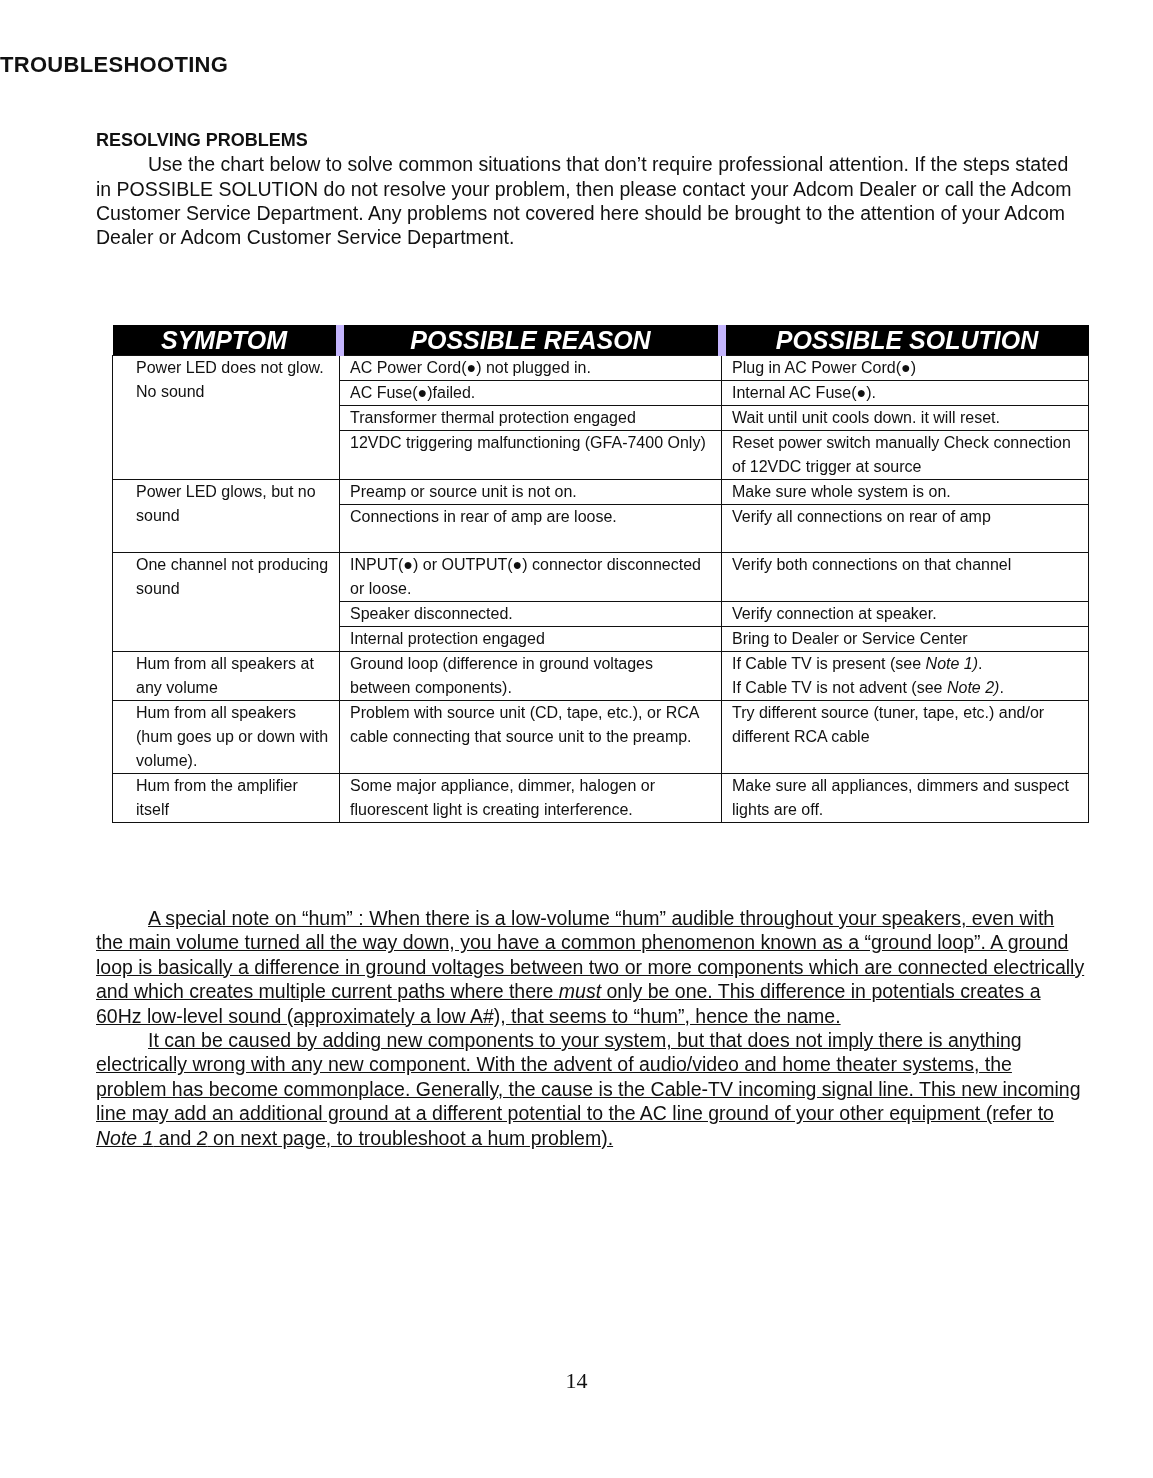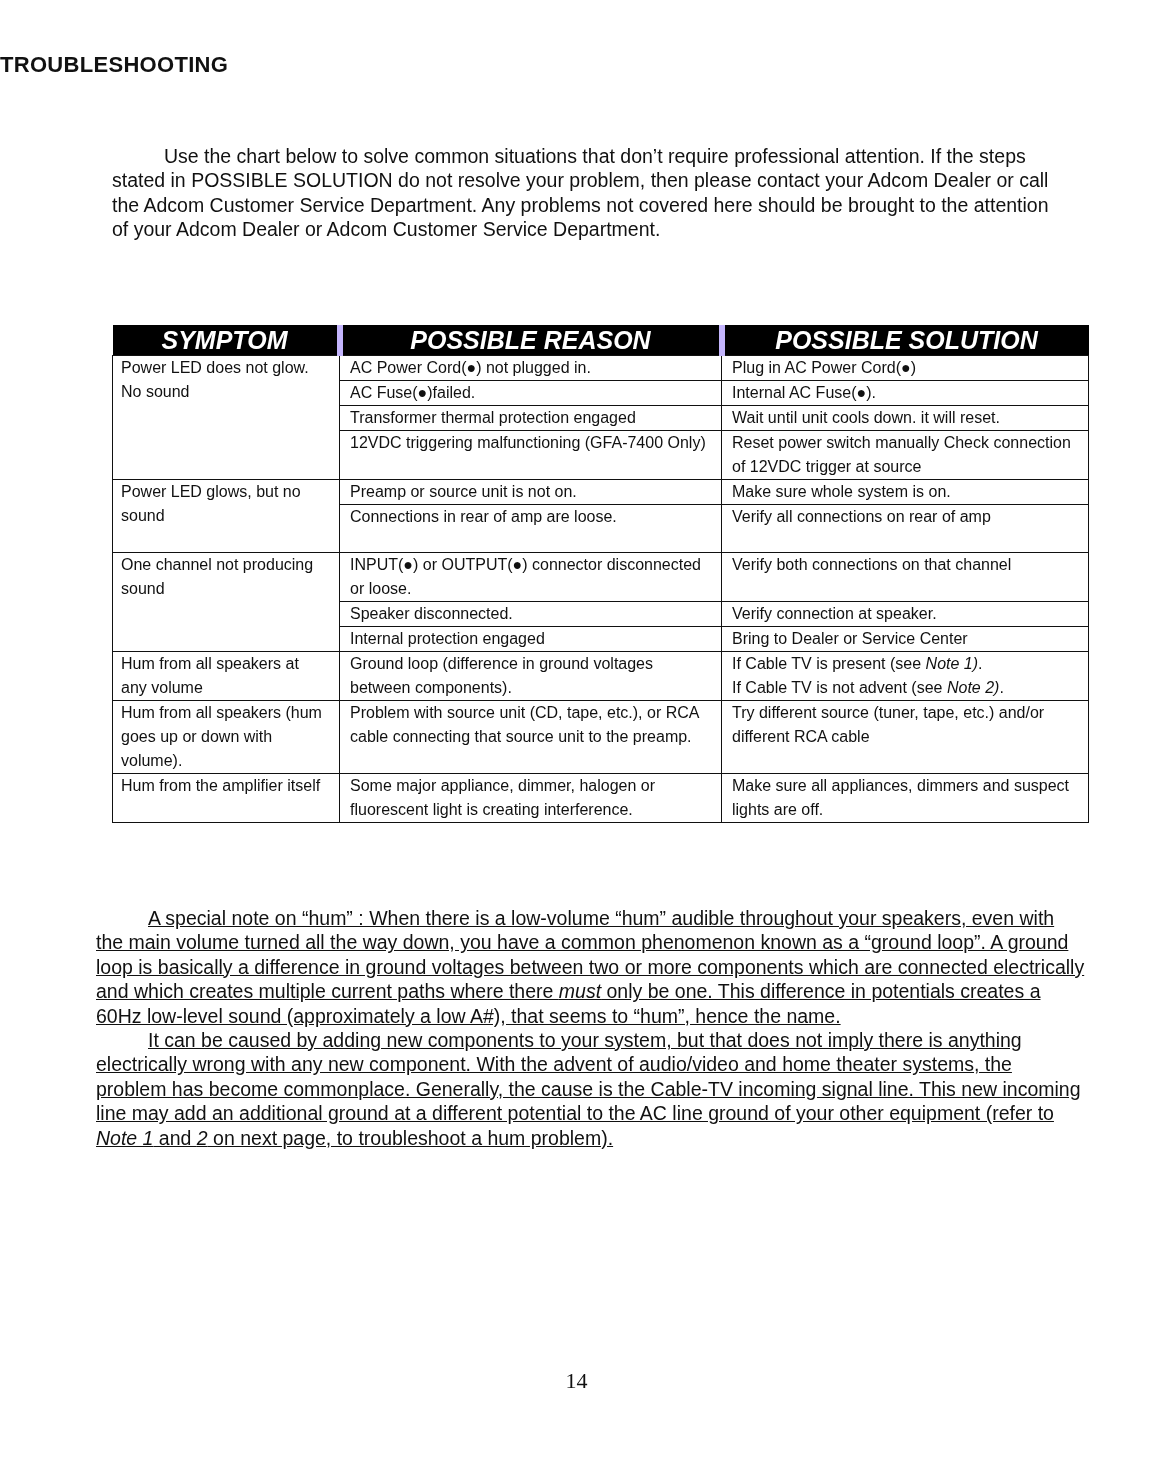--- a/index.html
+++ b/index.html
@@ -6,59 +6,60 @@
   body { width: 1153px; height: 1478px; position: relative; color: #111; overflow: hidden; }
   .title {
     position: absolute; left: 0; width: 1153px; top: 52px; text-align: left;
     font-family: "Liberation Sans", sans-serif; font-weight: bold; font-size: 22px; letter-spacing: 0.3px;
   }
   .intro {
     position: absolute; left: 96px; top: 128px; width: 990px;
     font-family: "Liberation Sans", sans-serif; font-size: 19.5px; line-height: 24.3px;
   }
   .intro .heading { font-weight: bold; font-size: 18px; display: block; }
-  .intro .para { text-indent: 52px; margin: 16px; }
+  .intro .para { text-indent: 52px; margin: 0; }
 
   table.ts {
     position: absolute; left: 112px; top: 325px; width: 976px;
     border-collapse: collapse; table-layout: fixed;
     font-family: "Liberation Sans", sans-serif; font-size: 16px; line-height: 24px;
   }
   table.ts col.c1 { width: 227px; }
   table.ts col.c2 { width: 382px; }
   table.ts col.c3 { width: 367px; }
   table.ts th {
     background: #000; color: #fff; font-style: italic; font-weight: bold;
     font-size: 25px; height: 30px; line-height: 30px; padding: 0; text-align: center;
-    border-left: 6px solid #c4b5fd;
+    border-left: 8px solid #c4b5fd;
   }
   table.ts th:first-child { border-left: none; }
   table.ts td {
     border: 1.5px solid #111; vertical-align: top; padding: 0 10px;
   }
-  table.ts td.sym { padding-left: 8px; border-radius: 9px; }
+  table.ts td.sym { padding-left: 23px; border-radius: 9px; }
   .it { font-style: italic; }
 
   .note {
     position: absolute; left: 96px; top: 906px; width: 990px;
     font-family: "Liberation Sans", sans-serif; font-size: 19.5px; line-height: 24.4px; text-decoration: underline;
   }
   .note p { margin: 0; text-indent: 52px; }
   .note .u { text-decoration: underline; }
   .pagenum {
     position: absolute; left: 0; width: 1153px; top: 1368px; text-align: center;
     font-family: "Liberation Serif", serif; font-size: 22px;
   }
 </style>
 </head>
 <body>
 
 <div class="title">TROUBLESHOOTING</div>
 
 <div class="intro">
+  <span class="heading">RESOLVING PROBLEMS</span>
   <p class="para">Use the chart below to solve common situations that don’t require professional attention. If the steps stated in POSSIBLE SOLUTION do not resolve your problem, then please contact your Adcom Dealer or call the Adcom Customer Service Department. Any problems not covered here should be brought to the attention of your Adcom Dealer or Adcom Customer Service Department.</p>
 </div>
 
 <table class="ts">
   <colgroup>
       <col class="c1">
       <col class="c2">
       <col class="c3">
     </colgroup>
   <thead>

